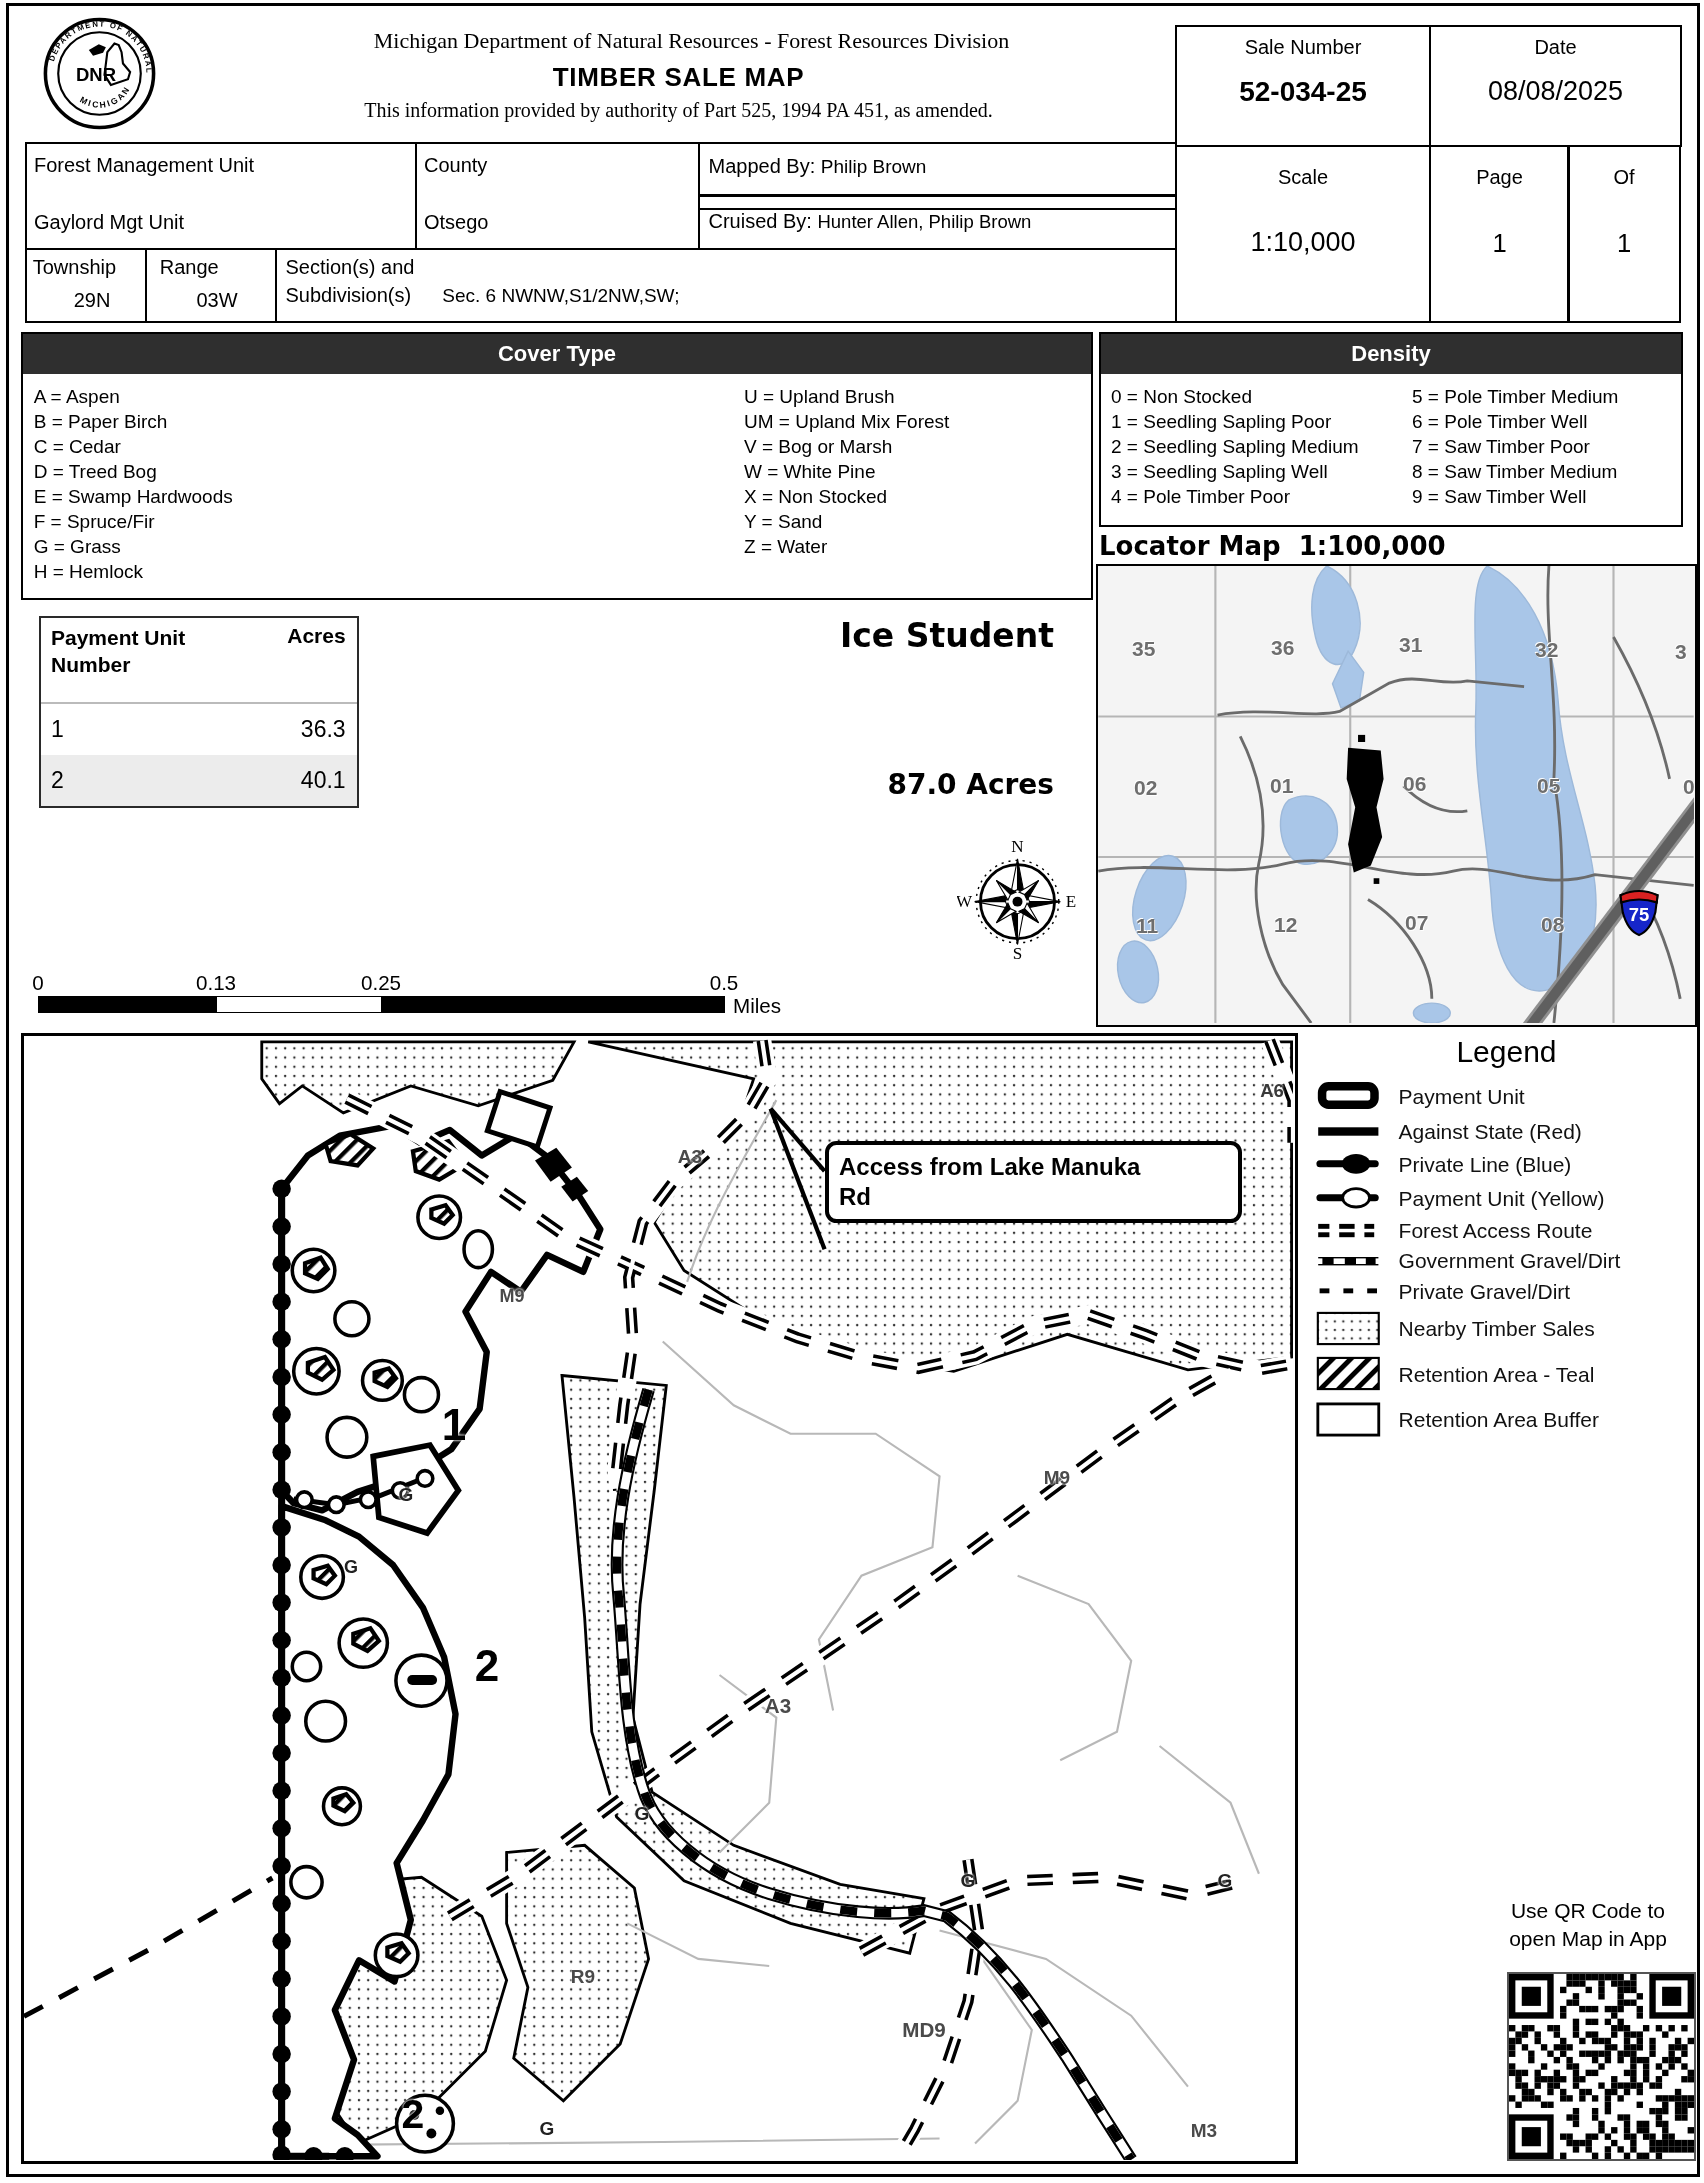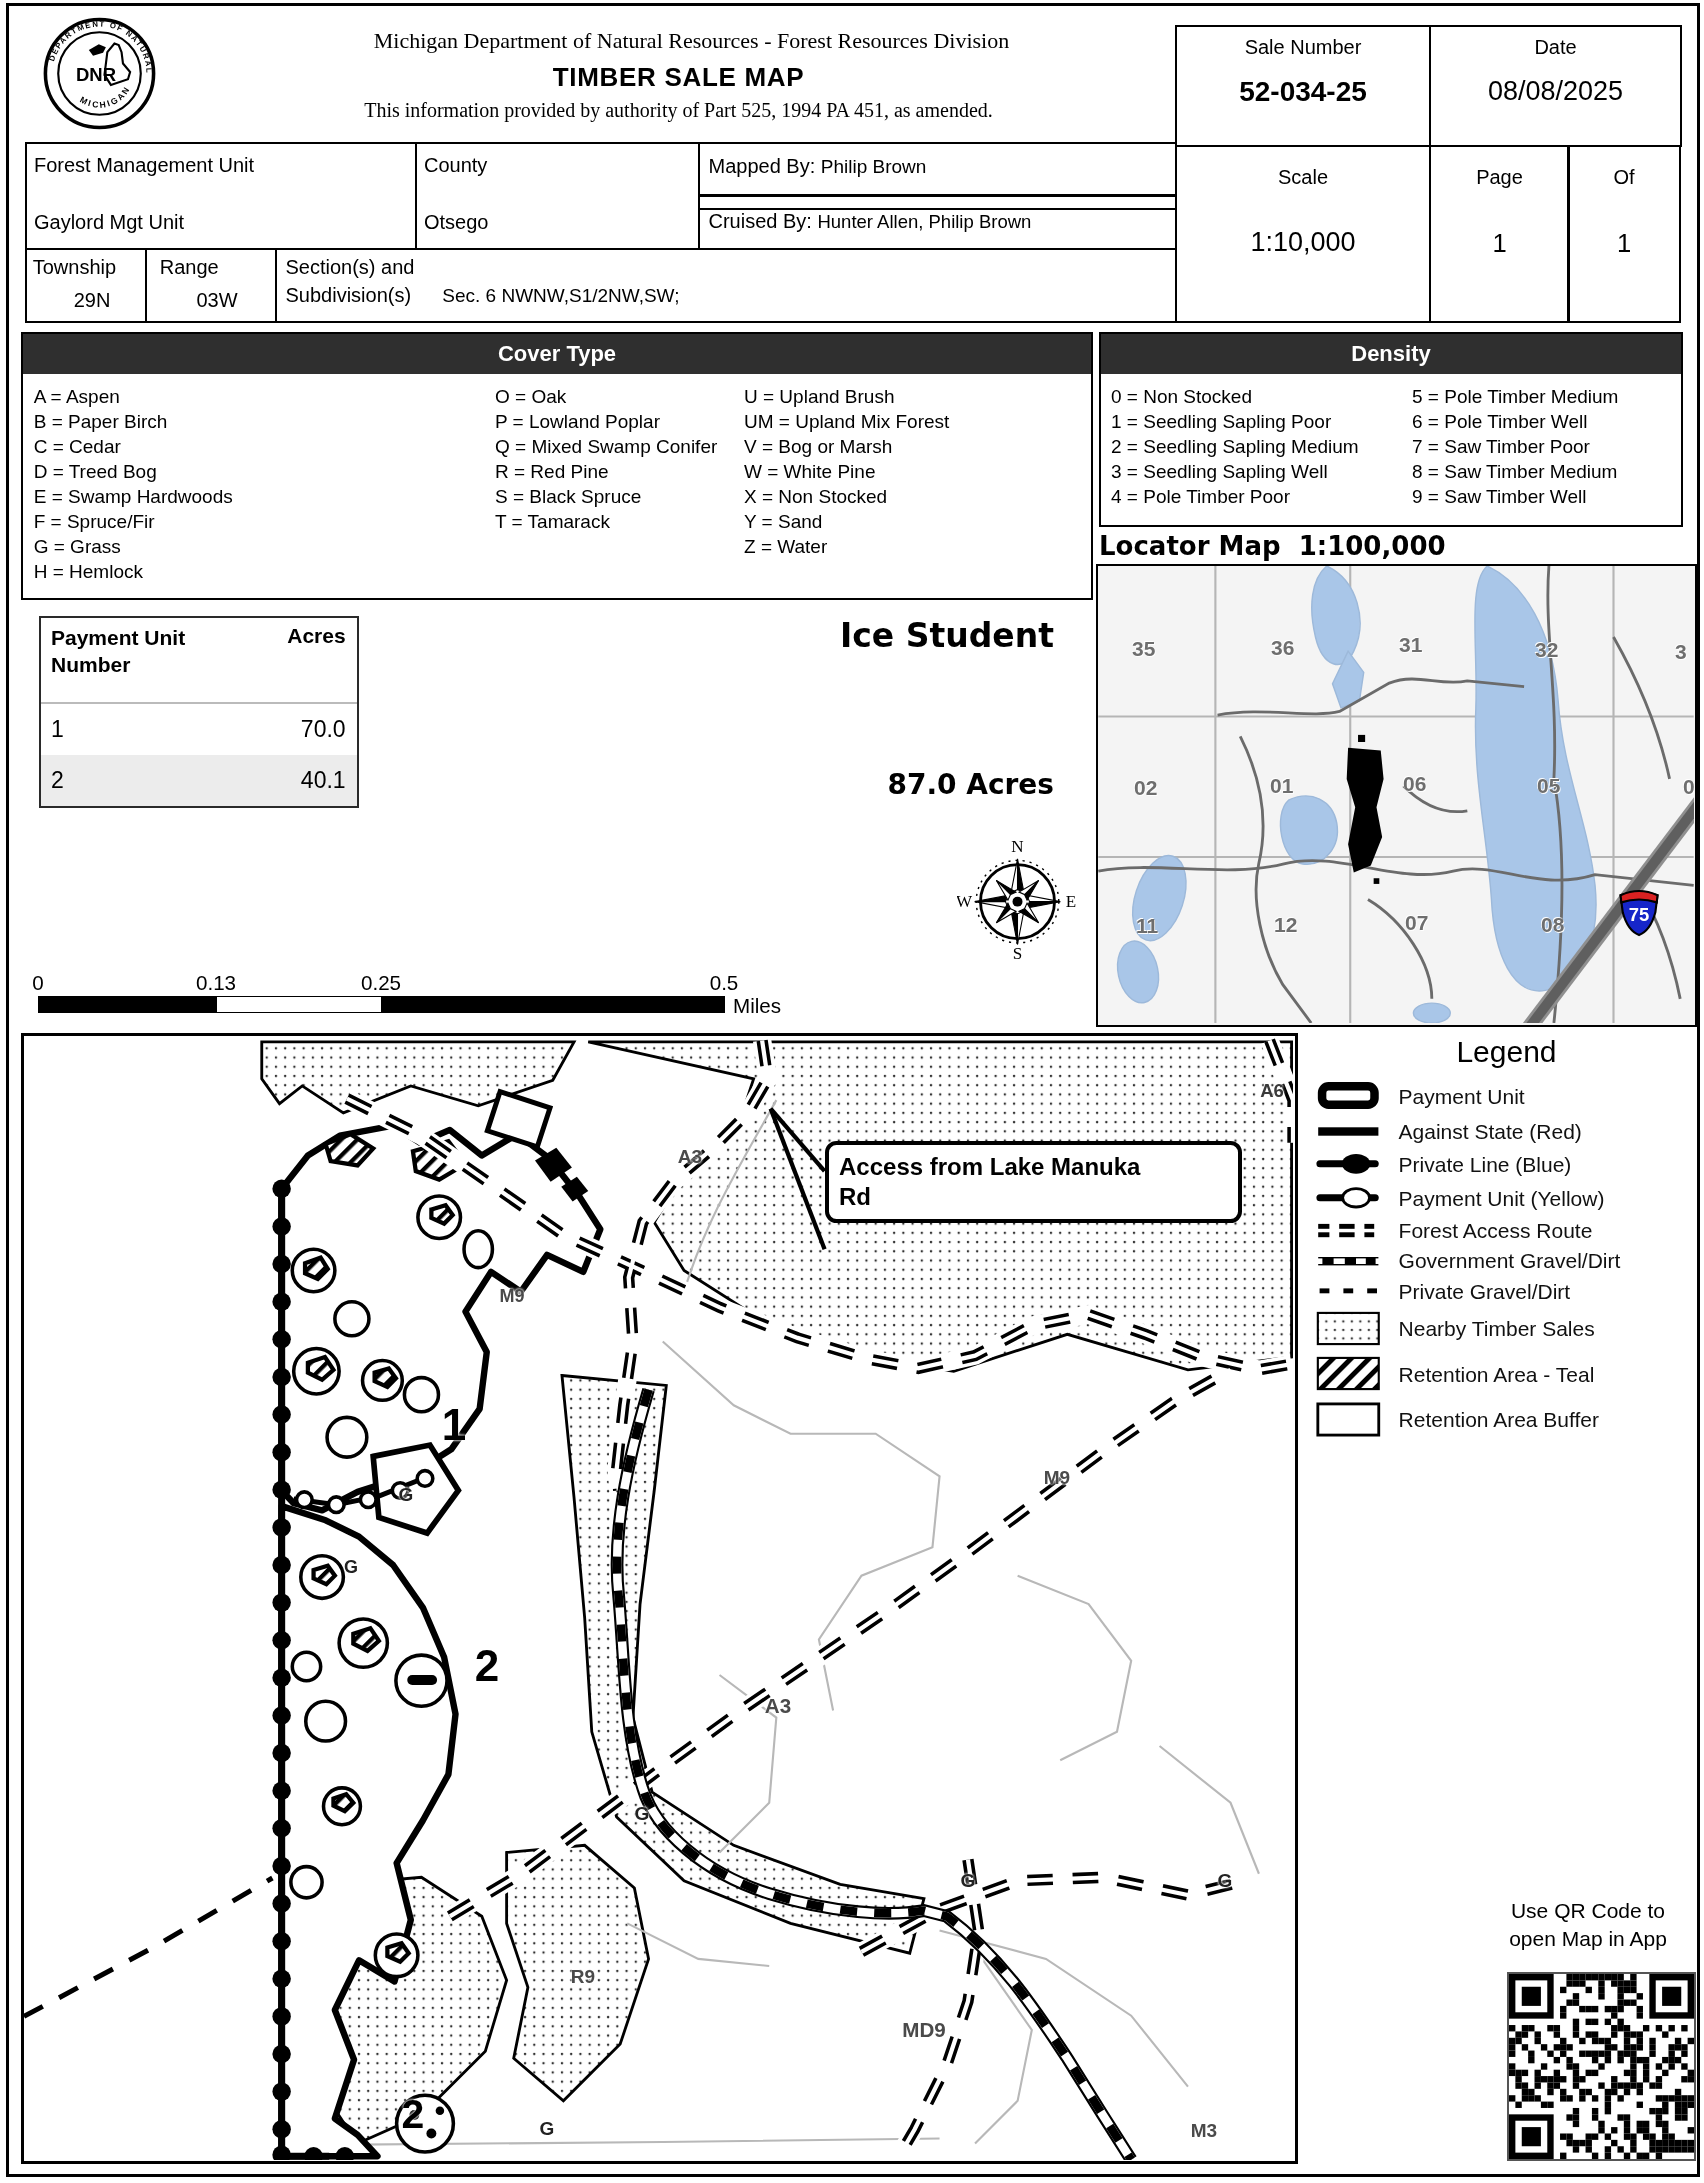--- a/index.html
+++ b/index.html
@@ -109,28 +109,20 @@
   <ul class="code-list abs" style="left:10.7px;top:50px;">
       <li>A = Aspen</li>
       <li>B = Paper Birch</li>
       <li>C = Cedar</li>
       <li>D = Treed Bog</li>
       <li>E = Swamp Hardwoods</li>
       <li>F = Spruce/Fir</li>
       <li>G = Grass</li>
       <li>H = Hemlock</li>
     </ul>
-  <ul class="code-list abs" style="left:472px;top:50px;">
-      <li>O = Oak</li>
-      <li>P = Lowland Poplar</li>
-      <li>Q = Mixed Swamp Conifer</li>
-      <li>R = Red Pine</li>
-      <li>S = Black Spruce</li>
-      <li>T = Tamarack</li>
-    </ul>
   <ul class="code-list abs" style="left:721px;top:50px;">
       <li>U = Upland Brush</li>
       <li>UM = Upland Mix Forest</li>
       <li>V = Bog or Marsh</li>
       <li>W = White Pine</li>
       <li>X = Non Stocked</li>
       <li>Y = Sand</li>
       <li>Z = Water</li>
     </ul>
 </div>
@@ -153,21 +145,21 @@
     </ul>
 </div>
 
 <div class="abs" style="left:39px;top:616px;width:320px;border:2.8px solid #2a2a2a;box-sizing:border-box;">
   <div class="pay-row" style="border-bottom:2.1px solid #bbb;height:84px;font-size:21px;font-weight:bold;align-items:flex-start;">
     <div style="padding-top:5.7px;line-height:27px;width:178px;">Payment Unit Number</div>
     <div style="padding-top:5.7px;">Acres</div>
   </div>
   <div class="pay-row" style="height:51px;">
     <div>1</div>
-    <div>70.0</div>
+    <div>36.3</div>
   </div>
   <div class="pay-row" style="height:51px;background:#ececec;">
     <div>2</div>
     <div>40.1</div>
   </div>
 </div>
 
 <div class="abs b" style="left:639px;top:616px;width:415px;text-align:right;font-size:33px;line-height:40px;font-family:'DejaVu Sans',sans-serif;">
   <div>Ice Student</div>
 </div>

